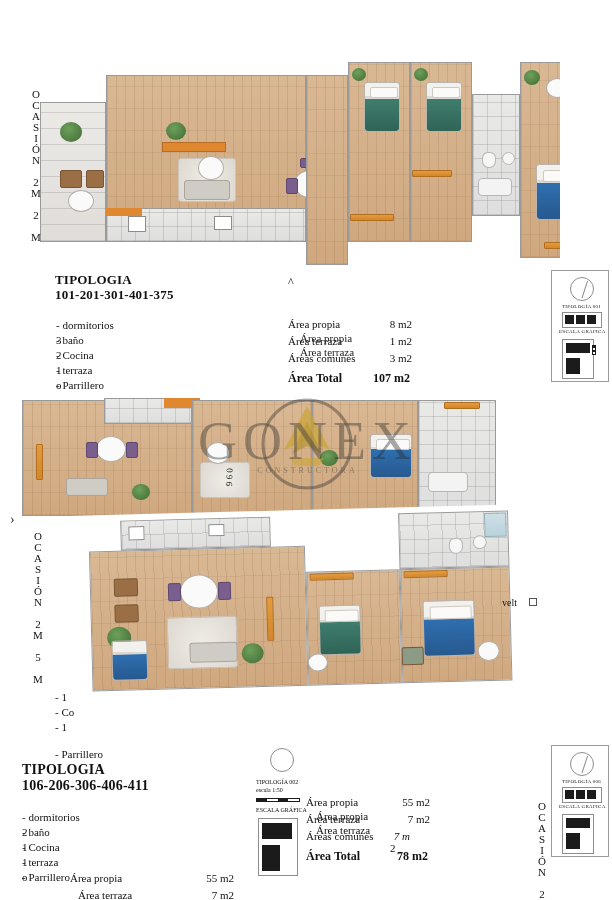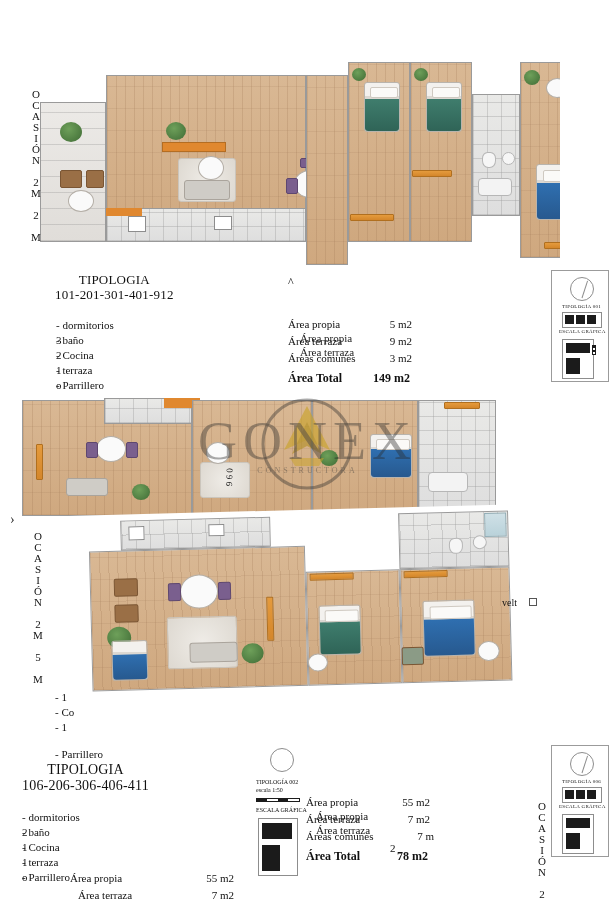--- a/index.html
+++ b/index.html
@@ -131,25 +131,24 @@
   }
   .sink {
     background: #f6f6f6;
     border: 1px solid #b6b6b6;
     border-radius: 50%;
   }
 
   
   .tip-title {
     position: absolute;
-    font-weight: normal;
+    font-weight: bold;
     font-size: 13px;
     line-height: 15px;
     letter-spacing: .2px;
-    text-align: center;
   }
   .info-col {
     position: absolute;
     font-size: 11px;
     line-height: 15px;
   }
   .info-col div { white-space: nowrap; }
   .area-label {
     position: absolute;
     font-size: 11px;
@@ -341,21 +340,21 @@
     <div class="furn table-round" style="left:508px; top:48px; width:22px; height:20px;"></div>
     <div class="furn door-wood" style="left:506px; top:212px; width:44px; height:7px;"></div>
   </div>
 
   <div class="vert" style="left:30px; top:88px; height:140px;">OCASIÓN 2M 2 M</div>
 
   <div class="caret" style="left:288px; top:275px;">^</div>
 
   <div class="tip-title" style="left:55px; top:272px;">
     <div>TIPOLOGIA</div>
-    <div>101-201-301-401-912</div>
+    <div>101-201-301-401-375</div>
   </div>
 
   <div class="info-col" style="left:56px; top:318px;">
     <div>- dormitorios</div>
     <div>- baño</div>
     <div>- Cocina</div>
     <div>- terraza</div>
     <div>- Parrillero</div>
   </div>
   <div class="info-col" style="left:56px; top:333px;">
@@ -363,24 +362,24 @@
     <div>2</div>
     <div>1</div>
     <div>o</div>
   </div>
 
   <div class="area-label" style="left:288px; top:316px;">Área propia</div>
   <div class="area-label" style="left:288px; top:333px;">Área terraza</div>
   <div class="area-label" style="left:288px; top:350px;">Áreas comunes</div>
   <div class="area-label bold" style="left:288px; top:370px;">Área Total</div>
 
-  <div class="area-val" style="left:360px; top:316px;">5 m2</div>
-  <div class="area-val" style="left:360px; top:333px;">9 m2</div>
+  <div class="area-val" style="left:360px; top:316px;">8 m2</div>
+  <div class="area-val" style="left:360px; top:333px;">1 m2</div>
   <div class="area-val" style="left:360px; top:350px;">3 m2</div>
-  <div class="area-val bold" style="left:358px; top:370px;">149 m2</div>
+  <div class="area-val bold" style="left:358px; top:370px;">107 m2</div>
 
   <div class="area-label" style="left:300px; top:330px; color:#222;">Área propia</div>
   <div class="area-label" style="left:300px; top:344px; color:#222;">Área terraza</div>
 
   <div class="plan" style="left:14px; top:392px; width:502px; height:130px; background:#ffffff; border:none;">
     <div class="room floor-wood" style="left:8px; top:8px; width:170px; height:116px;"></div>
     <div class="room floor-tile" style="left:90px; top:6px; width:88px; height:26px;"></div>
     <div class="furn" style="left:150px; top:6px; width:36px; height:10px; background:#e0882f;"></div>
     <div class="furn table-round" style="left:82px; top:44px; width:30px; height:26px;"></div>
     <div class="furn chair" style="left:72px; top:50px; width:12px; height:16px;"></div>
@@ -491,21 +490,21 @@
   <div class="area-val" style="left:182px; top:870px;">55 m2</div>
   <div class="area-val" style="left:182px; top:887px;">7 m2</div>
 
   <div class="area-label" style="left:306px; top:794px;">Área propia</div>
   <div class="area-label" style="left:306px; top:811px;">Área terraza</div>
   <div class="area-label" style="left:306px; top:828px;">Áreas comunes</div>
   <div class="area-label bold" style="left:306px; top:848px;">Área Total</div>
 
   <div class="area-val" style="left:378px; top:794px;">55 m2</div>
   <div class="area-val" style="left:378px; top:811px;">7 m2</div>
-  <div class="area-val" style="left:382px; top:828px;">7 m</div>
+  <div class="area-val" style="left:358px; top:828px;font-style:italic;">7 m</div>
   <div class="area-val bold" style="left:376px; top:848px;">78 m2</div>
 
   <div class="area-label" style="left:316px; top:808px;">Área propia</div>
   <div class="area-label" style="left:316px; top:822px;">Área terraza</div>
   <div class="area-label" style="left:390px; top:840px;">2</div>
 
   <div class="watermark">
     <svg viewBox="0 0 275 110" width="275" height="110">
       <circle cx="137" cy="52" r="44" fill="none" stroke="#2b2b2b" stroke-width="3" opacity="0.55"></circle>
       <path d="M137 14 L160 58 L137 48 L114 58 Z" fill="#c9a227" opacity="0.85"></path>

